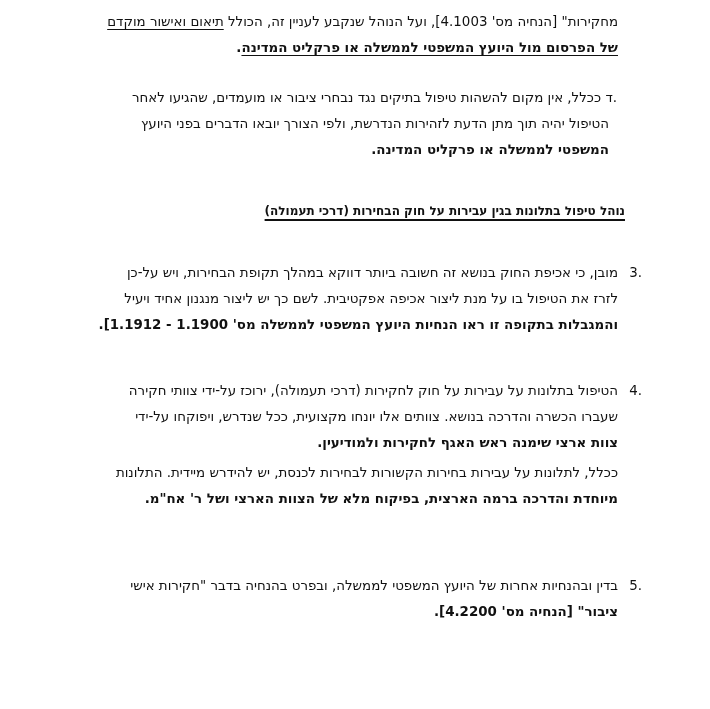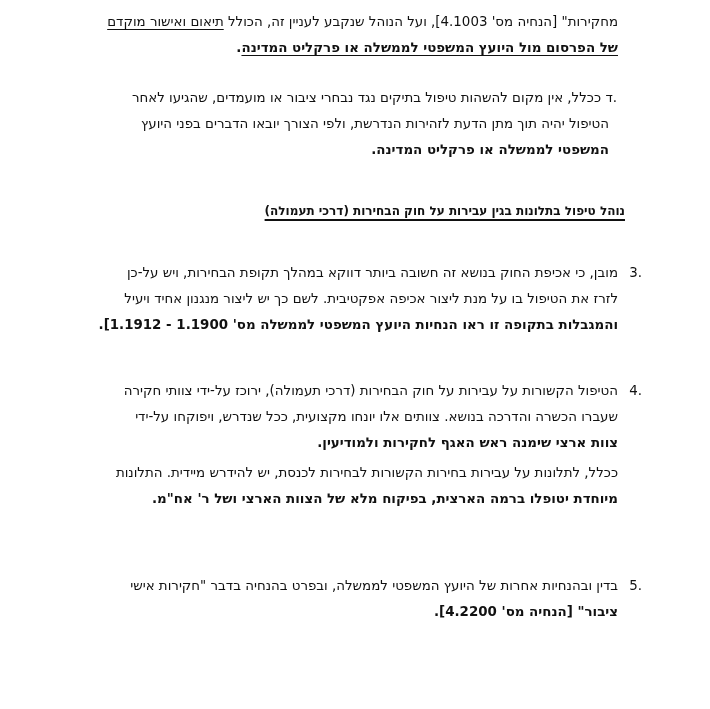--- a/index.html
+++ b/index.html
@@ -73,28 +73,28 @@
 
   <div class="num" style="top:260px; right:68px;">3.</div>
   <div class="para" style="top:260px; right:92px; width:500px;">
     <span class="line">מובן, כי אכיפת החוק בנושא זה חשובה ביותר דווקא במהלך תקופת הבחירות, ויש על-כן</span>
     <span class="line">לזרז את הטיפול בו על מנת ליצור אכיפה אפקטיבית. לשם כך יש ליצור מנגנון אחיד ויעיל</span>
     <span class="line last">והמגבלות בתקופה זו ראו הנחיות היועץ המשפטי לממשלה מס' 1.1900 - 1.1912].</span>
   </div>
 
   <div class="num" style="top:378px; right:68px;">4.</div>
   <div class="para" style="top:378px; right:92px; width:500px;">
-    <span class="line">הטיפול הקשורות על עבירות על חוק הבחירות (דרכי תעמולה), ירוכז על-ידי צוותי חקירה</span>
+    <span class="line">הטיפול בתלונות על עבירות על חוק לחקירות (דרכי תעמולה), ירוכז על-ידי צוותי חקירה</span>
     <span class="line">שעברו הכשרה והדרכה בנושא. צוותים אלו יונחו מקצועית, ככל שנדרש, ויפוקחו על-ידי</span>
     <span class="line last">צוות ארצי שימנה ראש האגף לחקירות ולמודיעין.</span>
   </div>
 
   <div class="para" style="top:460px; right:92px; width:500px;">
     <span class="line">ככלל, לתלונות על עבירות בחירות הקשורות לבחירות לכנסת, יש להידרש מיידית. התלונות</span>
-    <span class="line last">מיוחדת יטופלו ברמה הארצית, בפיקוח מלא של הצוות הארצי ושל ר' אח"מ.</span>
+    <span class="line last">מיוחדת והדרכה ברמה הארצית, בפיקוח מלא של הצוות הארצי ושל ר' אח"מ.</span>
   </div>
 
   <div class="num" style="top:573px; right:68px;">5.</div>
   <div class="para" style="top:573px; right:92px; width:500px;">
     <span class="line">בדין ובהנחיות אחרות של היועץ המשפטי לממשלה, ובפרט בהנחיה בדבר "חקירות אישי</span>
     <span class="line last">ציבור" [הנחיה מס' 4.2200].</span>
   </div>
 
 </div>
 

